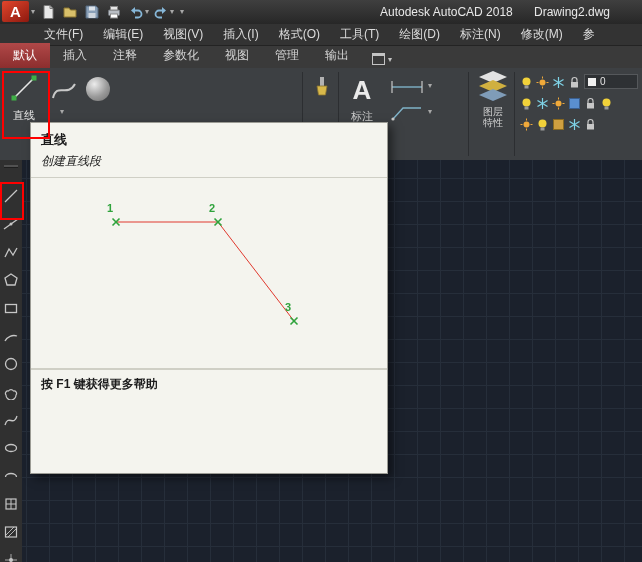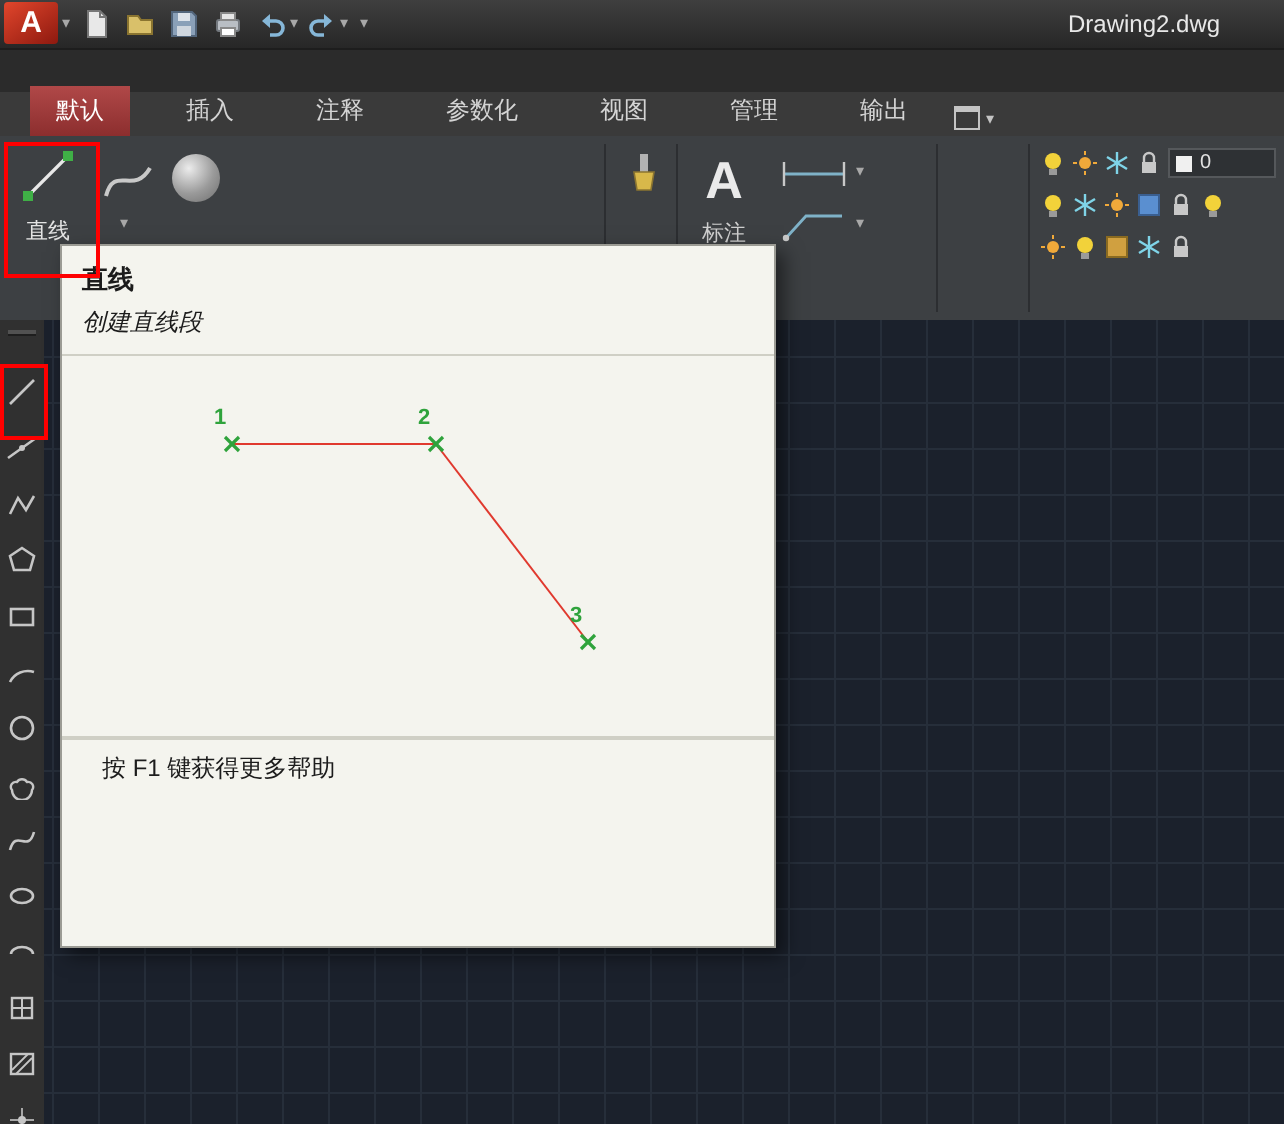--- a/index.html
+++ b/index.html
@@ -23,21 +23,21 @@
   #title-doc{position:absolute;left:534px;top:5px;font-size:12px;color:#e8e8e8;white-space:nowrap;}
 
   
   #menubar{position:absolute;left:0;top:24px;width:642px;height:22px;
     background:#333333;border-bottom:1px solid #232323;display:flex;align-items:center;padding-left:34px;box-sizing:border-box;}
   .menu-item{font-size:12px;color:#dcdcdc;padding:3px 10px;white-space:nowrap;cursor:default;}
 
   
   #ribbontabs{position:absolute;left:0;top:46px;width:642px;height:22px;
     background:#3a3a3a;display:flex;align-items:flex-end;}
-  .rtab{font-size:12px;color:#d4d4d4;padding:4px 13px 4px 13px;white-space:nowrap;cursor:default;margin-left:15px;}
+  .rtab{font-size:12px;color:#d4d4d4;padding:4px 13px 4px 13px;white-space:nowrap;cursor:default;}
   .rtab.active{background:linear-gradient(#b04848,#8c2e2e);color:#ffffff;}
   .ropt-wrap{display:flex;align-items:center;margin-left:10px;padding-bottom:3px;}
   .ropt{display:inline-block;width:11px;height:8px;border:1px solid #c4c4c4;border-top:3px solid #c4c4c4;}
   .ropt-caret{font-size:8px;color:#c4c4c4;margin-left:3px;}
 
   
   #ribbonbody{position:absolute;left:0;top:68px;width:642px;height:92px;
     background:#3d4043;border-bottom:1px solid #212429;}
   .rsep{position:absolute;top:4px;width:1px;height:84px;background:#2c2e31;}
   #line-btn{position:absolute;left:4px;top:3px;width:40px;height:66px;display:flex;flex-direction:column;align-items:center;cursor:default;}
@@ -71,21 +71,21 @@
   
   #tooltip{position:absolute;left:30px;top:122px;width:358px;height:352px;
     background:#f4f4ee;border:1px solid #9b9b94;box-shadow:4px 4px 9px rgba(0,0,0,0.5);
     z-index:90;color:#1c1c1c;box-sizing:border-box;overflow:hidden;}
   .tt-title{font-size:13px;font-weight:bold;padding:8px 10px 2px 10px;}
   .tt-sub{font-size:12px;padding:2px 10px 7px 10px;font-style:italic;}
   .tt-divider{height:1px;background:#cfcfc5;margin:0;}
   .tt-body{font-size:12px;line-height:1.55;padding:8px 12px 2px 12px;color:#2a2a2a;}
   .tt-svg{display:block;margin:2px 8px 0 8px;}
   .tt-cmd{display:flex;align-items:center;gap:7px;padding:5px 10px;font-size:12px;font-weight:bold;}
-  .tt-footer{font-size:12px;font-weight:normal;padding:6px 10px 8px 20px;}
+  .tt-footer{font-size:12px;font-weight:bold;padding:6px 10px 8px 10px;}
 
   
   .hl-box{position:absolute;border:2px solid #ff0000;z-index:120;pointer-events:none;background:transparent;}
   #hl-ribbon{left:2px;top:71px;width:44px;height:64px;}
   #hl-toolbar{left:0px;top:182px;width:20px;height:34px;}
 </style>
 </head>
 <body>
 
 <div id="screen">
@@ -128,23 +128,36 @@
     <span class="qat-caret" style="left:145px">▾</span>
     <span class="qat-icon" style="left:153px">
       <svg width="16" height="16">
           <path d="M9.5,6.5 h-3.5 a3.5,3.5 0 0 0 0,7 h3" fill="none" stroke="#86b7d8" stroke-width="1.8"></path>
           <path d="M9,3 L13,6.5 L9,10 z" fill="#86b7d8"></path>
         </svg>
     </span>
     <span class="qat-caret" style="left:170px">▾</span>
     <span class="qat-caret" style="left:180px">▾</span>
 
+    <span id="title-app">Autodesk AutoCAD 2018</span>
     <span id="title-doc">Drawing2.dwg</span>
   </div>
 
+  <div id="menubar">
+    <span class="menu-item">文件(F)</span>
+    <span class="menu-item">编辑(E)</span>
+    <span class="menu-item">视图(V)</span>
+    <span class="menu-item">插入(I)</span>
+    <span class="menu-item">格式(O)</span>
+    <span class="menu-item">工具(T)</span>
+    <span class="menu-item">绘图(D)</span>
+    <span class="menu-item">标注(N)</span>
+    <span class="menu-item">修改(M)</span>
+    <span class="menu-item">参</span>
+  </div>
 
   <div id="ribbontabs">
     <span class="rtab active">默认</span>
     <span class="rtab">插入</span>
     <span class="rtab">注释</span>
     <span class="rtab">参数化</span>
     <span class="rtab">视图</span>
     <span class="rtab">管理</span>
     <span class="rtab">输出</span>
     <span class="ropt-wrap">
@@ -193,20 +206,29 @@
     <span class="ricon" style="left:390px;top:36px">
       <svg width="34" height="18">
           <path d="M3,15 L13,4 H31" fill="none" stroke="#7fb2c8" stroke-width="1.4"></path>
           <circle cx="3" cy="15" r="1.6" fill="#c8c8c8"></circle>
         </svg>
     </span>
     <span class="qat-caret" style="position:absolute;left:428px;top:40px">▾</span>
 
     <div class="rsep" style="left:468px"></div>
 
+    <div class="layers-btn">
+      <svg width="34" height="32">
+        <polygon points="17,1 31,7 17,13 3,7" fill="#e2e2e2"></polygon>
+        <polygon points="17,10 31,16 17,22 3,16" fill="#d0b040"></polygon>
+        <polygon points="17,19 31,25 17,31 3,25" fill="#7f9cb8"></polygon>
+      </svg>
+      <div class="txt">图层</div>
+      <div class="txt">特性</div>
+    </div>
     <div class="rsep" style="left:514px"></div>
 
     <span class="tico" style="left:520px;top:7px">
       <svg width="13" height="13">
           <circle cx="6.5" cy="5.5" r="4" fill="#f2d23a"></circle>
           <rect x="4.5" y="9.5" width="4" height="3" fill="#9a9a9a"></rect>
         </svg>
     </span>
     <span class="tico" style="left:536px;top:7px">
       <svg width="13" height="13">

